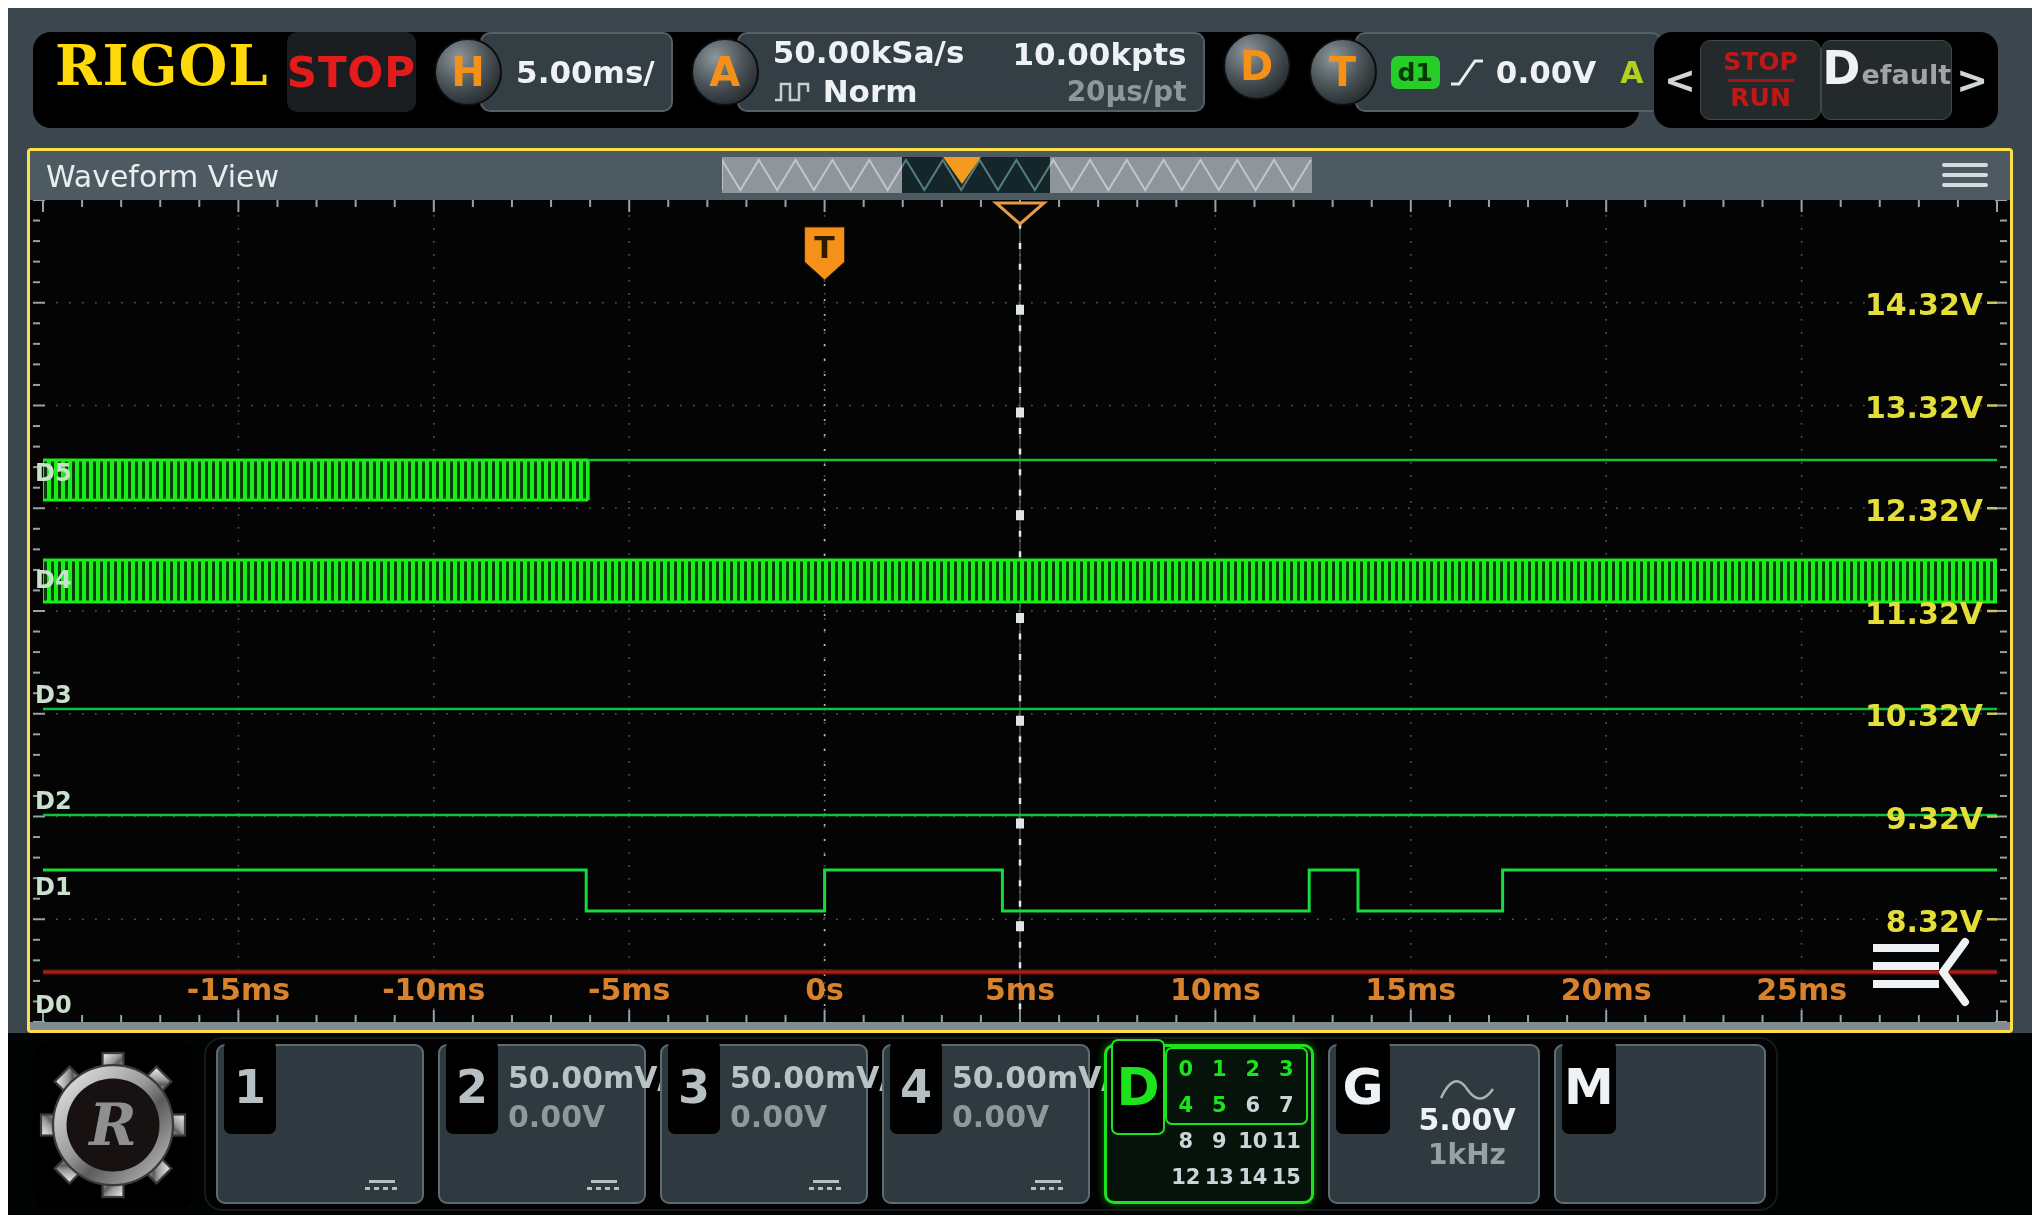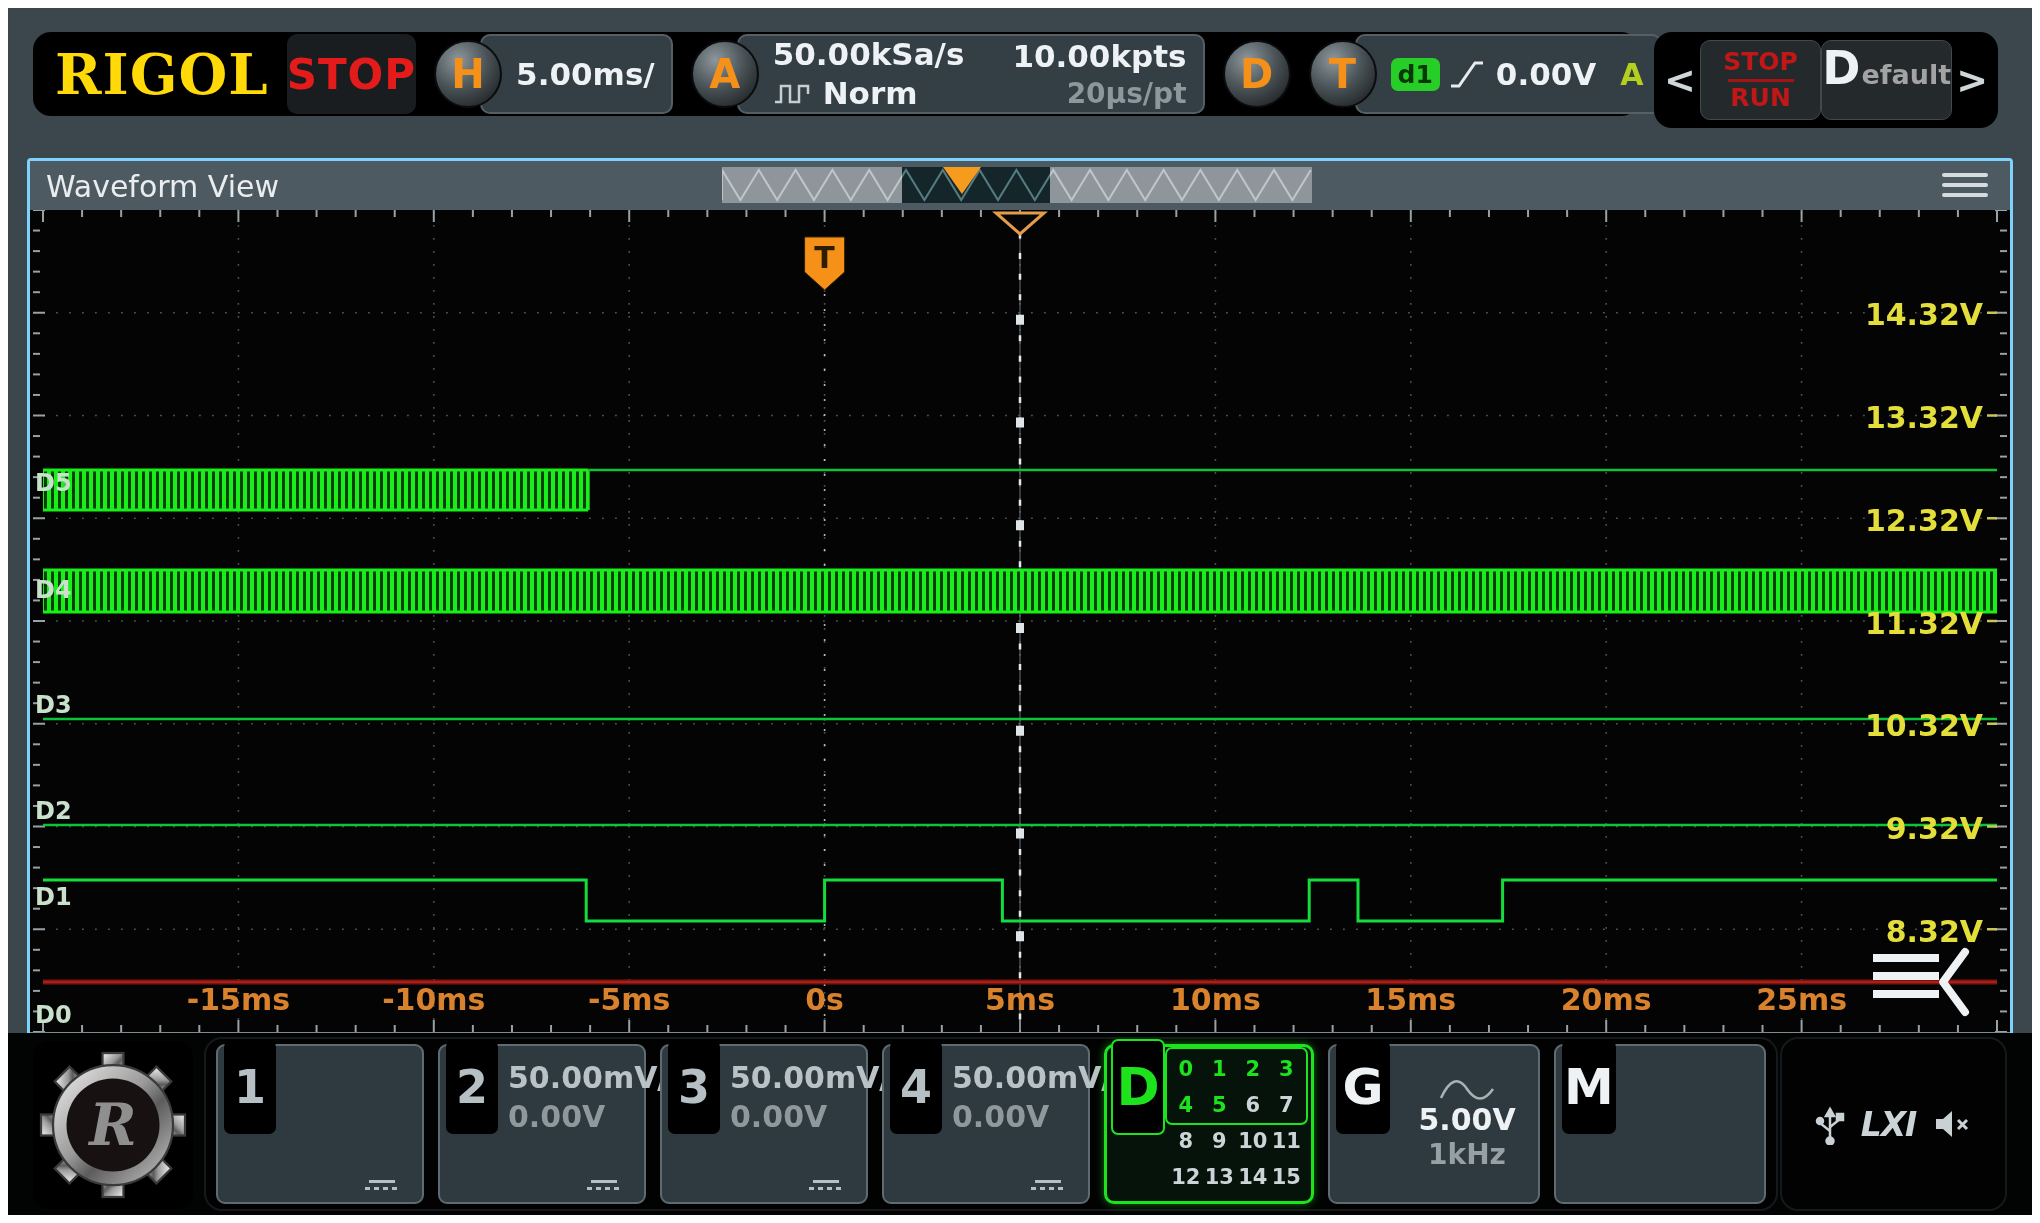--- a/index.html
+++ b/index.html
@@ -2,22 +2,22 @@
 <html><head>
 <meta charset="utf-8">
 <style>
   html,body{margin:0;padding:0;background:#fff;}
   *{box-sizing:border-box;}
   body{font-family:"DejaVu Sans", sans-serif;}
   .frame{position:relative;width:2040px;height:1223px;background:#fff;overflow:hidden;}
   .screen{position:absolute;left:8px;top:8px;width:2024px;height:1207px;background:#3b474d;overflow:hidden;}
 
   
-  .topbar-main{position:absolute;left:25px;top:24px;width:1606px;height:84px;background:#000;border-radius:18px;
-    display:flex;align-items:center;padding:16px 14px;gap:18px;}
+  .topbar-main{position:absolute;left:25px;top:24px;width:1606px;height:96px;background:#000;border-radius:18px;
+    display:flex;align-items:flex-start;padding:0 14px;gap:18px;}
   .topbar-right{position:absolute;left:1646px;top:24px;width:344px;height:96px;background:#000;border-radius:18px;
     display:flex;align-items:center;justify-content:space-between;padding:0 6px;}
   .brand{font-family:"DejaVu Serif", serif;font-weight:bold;font-size:56px;color:#ffd908;letter-spacing:1px;padding-left:8px;}
   .stop-badge{width:134px;height:80px;background:#191d1f;border-radius:10px;display:flex;align-items:center;justify-content:center;
     font-size:42px;font-weight:bold;color:#e31b1b;letter-spacing:1px;}
   .knob-group{display:flex;align-items:center;}
   .knob{width:68px;height:68px;border-radius:50%;background:radial-gradient(circle at 35% 28%,#8d979c,#4b5458 45%,#16191b 95%);
     border:2px solid #0a0c0d;display:flex;align-items:center;justify-content:center;
     font-size:40px;font-weight:bold;color:#f59018;position:relative;z-index:2;flex:0 0 auto;}
   .knob-panel{margin-left:-22px;height:80px;background:#333e45;border:2px solid #565f64;border-radius:10px;
@@ -33,22 +33,22 @@
   .nav-arrow{color:#cfd6d9;font-size:38px;font-weight:bold;padding:0 4px;}
   .softkey{width:138px;height:80px;background:#24292c;border:1px solid #41494d;border-radius:10px;
     display:flex;flex-direction:column;align-items:center;justify-content:center;}
   .sr-line{font-size:25px;font-weight:bold;color:#c21717;line-height:1.05;}
   .sr-div{width:66px;height:3px;background:#a51414;margin:3px 0;}
   .default-key{flex-direction:row;align-items:baseline;gap:1px;}
   .def-big{font-size:46px;font-weight:bold;color:#eef2f4;}
   .def-rest{font-size:27px;font-weight:bold;color:#a3a3a3;}
 
   
-  .wave-panel{position:absolute;left:19px;top:150px;width:1986px;height:885px;background:#7f8c92;border-radius:4px;
-    border:3px solid #7dd3fc;}
+  .wave-panel{position:absolute;left:19px;top:140px;width:1986px;height:885px;background:#7f8c92;border-radius:4px;
+    border:3px solid #fde047;}
   .wave-header{position:relative;height:49px;background:#4d5a61;}
   .wave-title{position:absolute;left:16px;top:8px;font-size:30px;color:#e9edef;}
   .navigator{position:absolute;left:692px;top:6px;}
   .hamburger{position:absolute;right:22px;top:12px;width:46px;display:flex;flex-direction:column;gap:6px;}
   .hamburger span{display:block;height:4px;background:#d5dbde;border-radius:2px;}
   .plot{position:relative;height:822px;background:#040404;overflow:hidden;}
   .plot svg{position:absolute;left:3px;top:0;}
   .panel-footer{height:8px;background:#7f8c92;}
 
   
@@ -560,34 +560,16 @@
           <span class="g-amp">5.00V</span>
           <span class="g-freq">1kHz</span>
         </div>
       </div>
 
       <div class="m-tile">
         <div class="gm-chip">M</div>
       </div>
     </div>
 
-    <div class="status-pill">
-      <svg width="30" height="42" viewBox="0 0 30 42">
-        <g stroke="#c9d1d5" stroke-width="2.5" fill="#c9d1d5">
-          <line x1="15" y1="38" x2="15" y2="6"></line>
-          <path d="M15,6 l-4,7 h8 z"></path>
-          <line x1="15" y1="28" x2="5" y2="20"></line>
-              <circle cx="5" cy="18" r="3"></circle>
-          <line x1="15" y1="24" x2="25" y2="16"></line>
-              <rect x="22" y="11" width="6" height="6"></rect>
-          <circle cx="15" cy="38" r="3.5"></circle>
-        </g>
-      </svg>
-      <span class="lxi">LXI</span>
-      <svg width="40" height="36" viewBox="0 0 40 36">
-        <polygon points="4,13 11,13 20,5 20,31 11,23 4,23" fill="#c9d1d5"></polygon>
-        <path d="M26,14 l9,9 M35,14 l-9,9" stroke="#c9d1d5" stroke-width="3"></path>
-      </svg>
-    </div>
   </div>
 
  </div>
 </div>
 
 </body></html>

